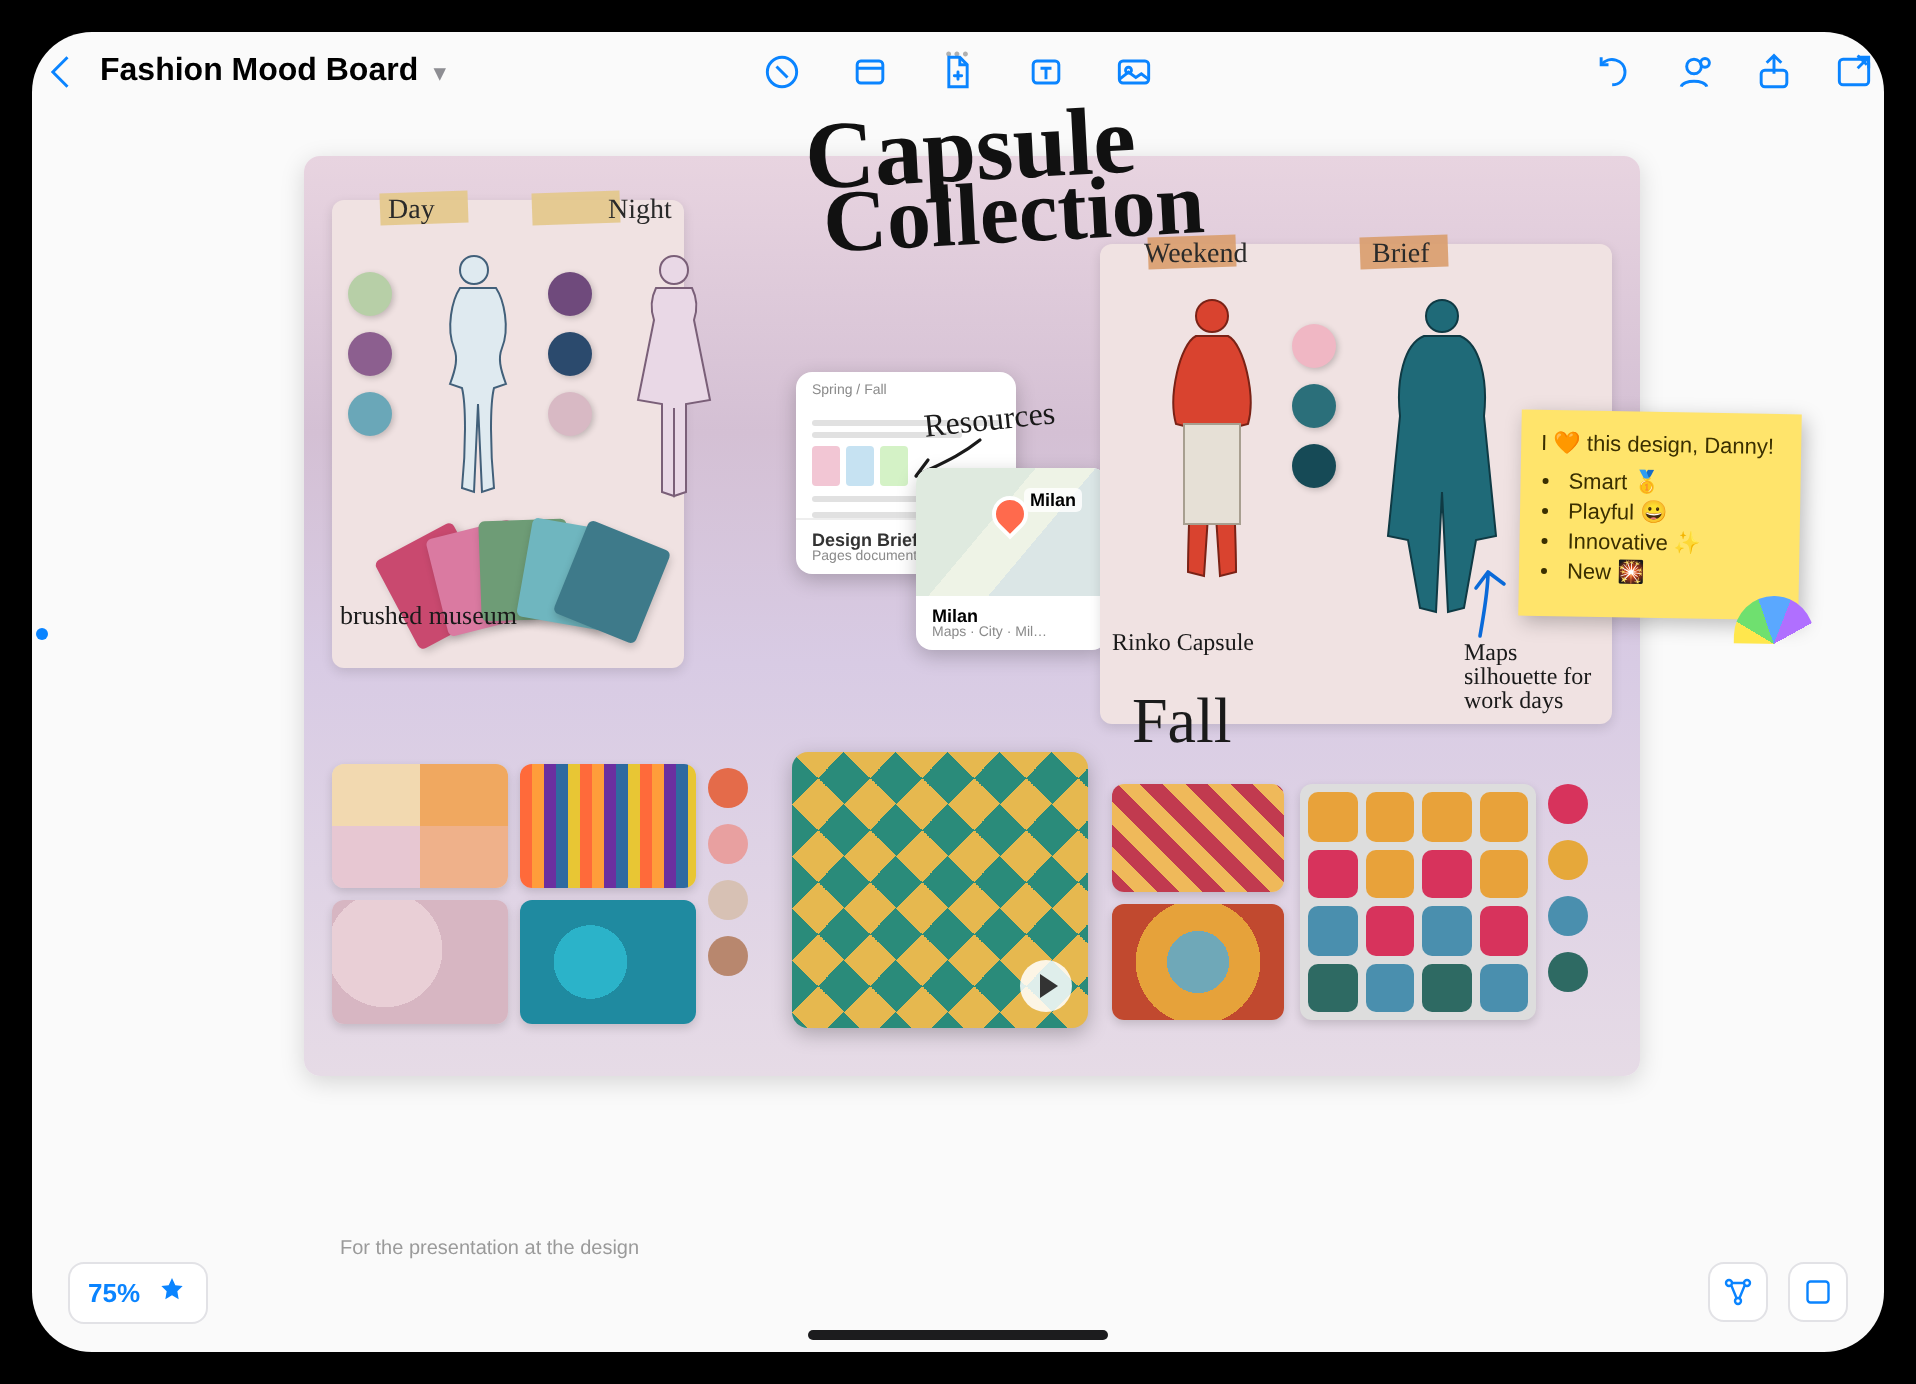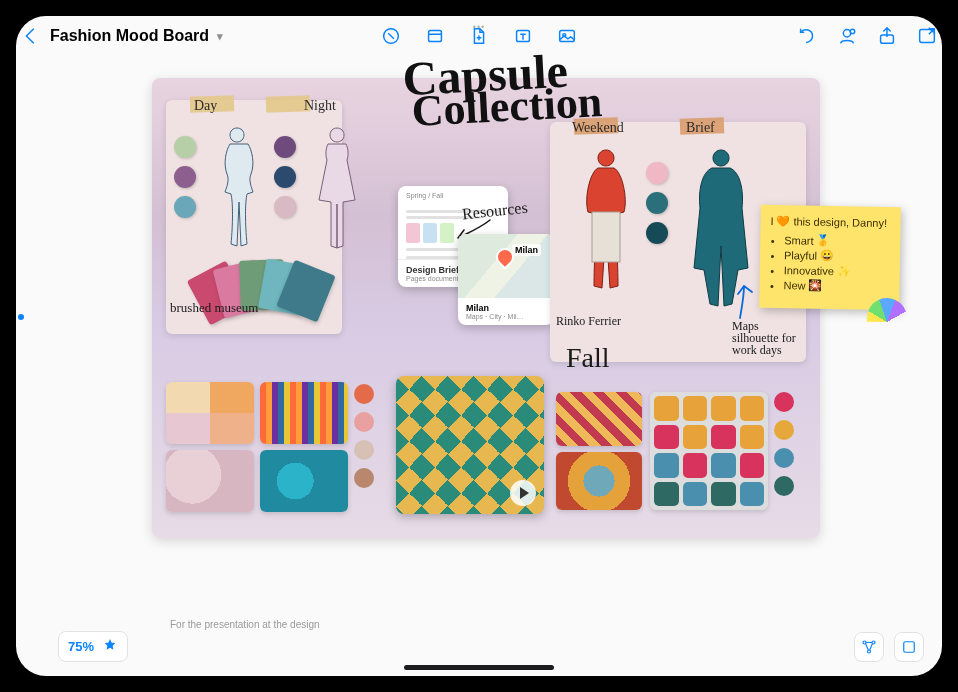--- a/index.html
+++ b/index.html
@@ -174,21 +174,21 @@
   }
   .play-badge {
     position:absolute; right:8px; bottom:8px; width:26px; height:26px;
     background:rgba(255,255,255,.85); border-radius:50%;
     display:flex; align-items:center; justify-content:center;
   }
   .play-badge::after{ content:""; border-left:9px solid #333; border-top:6px solid transparent; border-bottom:6px solid transparent; margin-left:2px;}
   
   .bottom-bar {
     position:absolute; bottom:14px; left:18px; right:18px;
-    display:flex; justify-content:space-between; align-items:flex-end;margin-left:24px;
+    display:flex; justify-content:space-between; align-items:flex-start;
   }
   .pill {
     display:flex; align-items:center; gap:8px;
     border:1px solid #e2e2e6; border-radius:8px;
     background:#fff; padding:5px 9px; font-size:13px;
   }
   .pill .zoom{ color:#0a84ff; font-weight:600;}
   .pill .star{ color:#0a84ff;}
   .pill-right { display:flex; gap:10px; }
   .sqbtn {
@@ -377,27 +377,27 @@
               </svg>
           </div>
           <div class="swatch" style="left:96px; top:40px; background:#f0b7c4"></div>
           <div class="swatch" style="left:96px; top:70px; background:#2b6f7a"></div>
           <div class="swatch" style="left:96px; top:100px; background:#164a56"></div>
           <div class="sketch figure" style="left:132px; top:22px;">
             <svg width="78" height="180" viewBox="0 0 78 180">
                 <path d="M39 6c4 0 8 3 8 8s-4 8-8 8-8-3-8-8 4-8 8-8zM30 24c-10 4-14 22-12 40l-6 60 10 2 6 34 8 2 3-60 3 60 8-2 6-34 10-2-6-60c2-18-2-36-12-40z" fill="#1f6a78" stroke="#0f3a44" stroke-width="1"></path>
               </svg>
           </div>
-          <span class="script" style="left:6px; top:192px; font-size:12px;">Rinko Ferrier</span>
+          <span class="script" style="left:6px; top:192px; font-size:12px;">Rinko Capsule</span>
           <svg style="position:absolute;left:176px;top:160px" width="30" height="40">
               <path d="M14 36 C 16 24 18 14 18 4 M18 4l-6 8 M18 4l8 6" stroke="#0a6ad9" stroke-width="1.8" fill="none" stroke-linecap="round"></path>
             </svg>
           <span class="script" style="left:182px; top:198px; font-size:12px; line-height:1; width:70px;">Maps silhouette for work days</span>
         </div>
-        <span class="script" style="left:414px; top:264px; font-size:28px;">Fall</span>
+        <span class="script" style="left:414px; top:264px; font-size:32px;">Fall</span>
 
         <div class="palette-tile" style="left:14px; top:304px; width:88px; height:62px;">
           <div class="tile-grid" style="grid-template-columns:1fr 1fr; grid-template-rows:1fr 1fr;">
             <div style="background:#f2d9b0"></div>
               <div style="background:#f0a860"></div>
             <div style="background:#e7c7d2"></div>
               <div style="background:#efb18a"></div>
           </div>
         </div>
         <div class="palette-tile" style="left:108px; top:304px; width:88px; height:62px; background:repeating-linear-gradient(90deg,#ff6a3a 0 6px,#ff9d3a 6px 12px,#6b2fa0 12px 18px,#2f6aa0 18px 24px,#e8c634 24px 30px)"></div>

